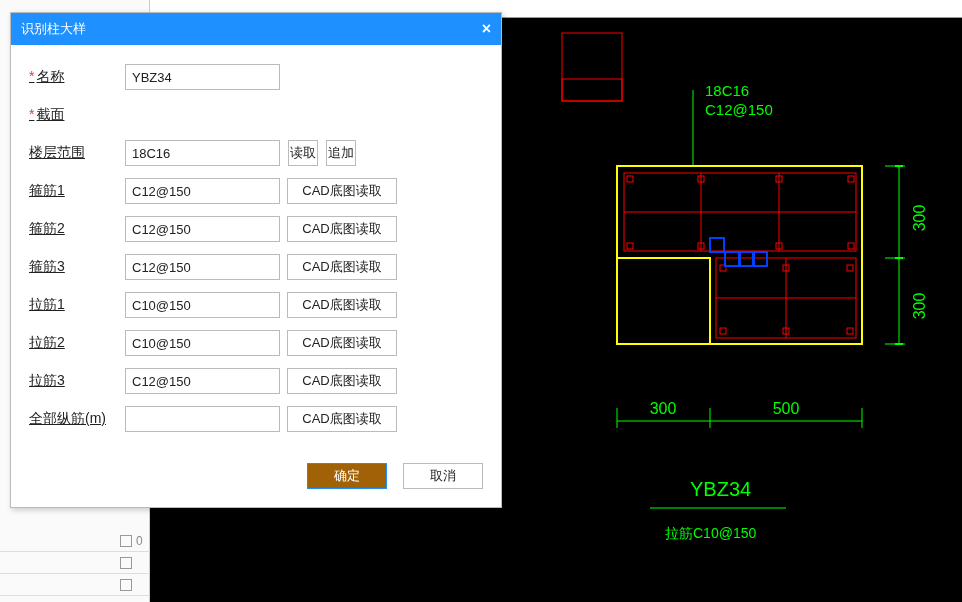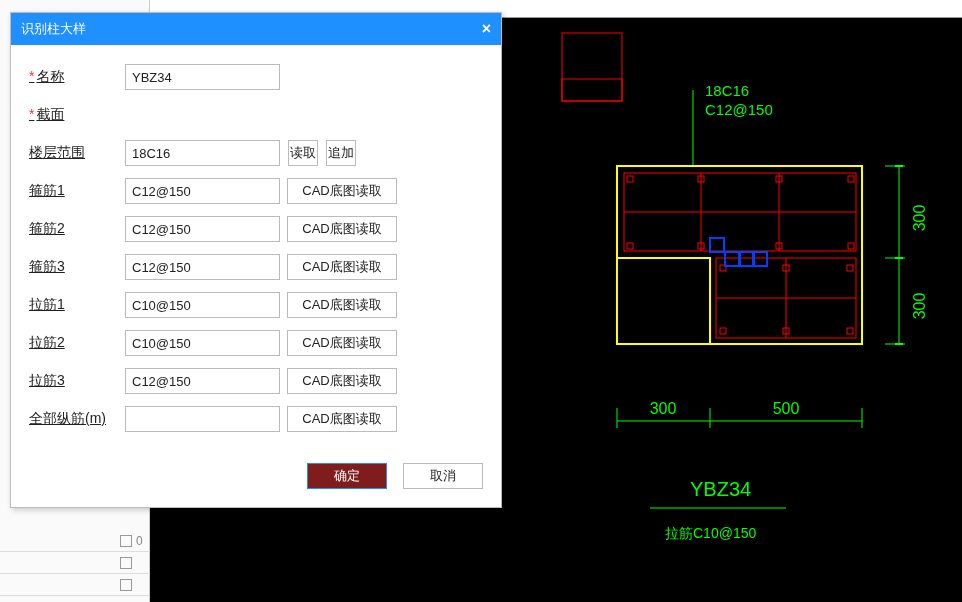--- a/index.html
+++ b/index.html
@@ -96,21 +96,21 @@
     margin-left: 8px;
     display: inline-flex;
     align-items: center;
     justify-content: center;
   }
   .btn.wide {
     width: 110px;
     margin-left: 7px;
   }
   .btn.primary {
-    background: #7f1d1d;
+    background: #a16207;
     color: #fff;
     border-color: #1e90ff;
     width: 80px;
   }
   .btn.secondary {
     width: 80px;
   }
   .dlg-footer {
     display: flex;
     justify-content: flex-end;

